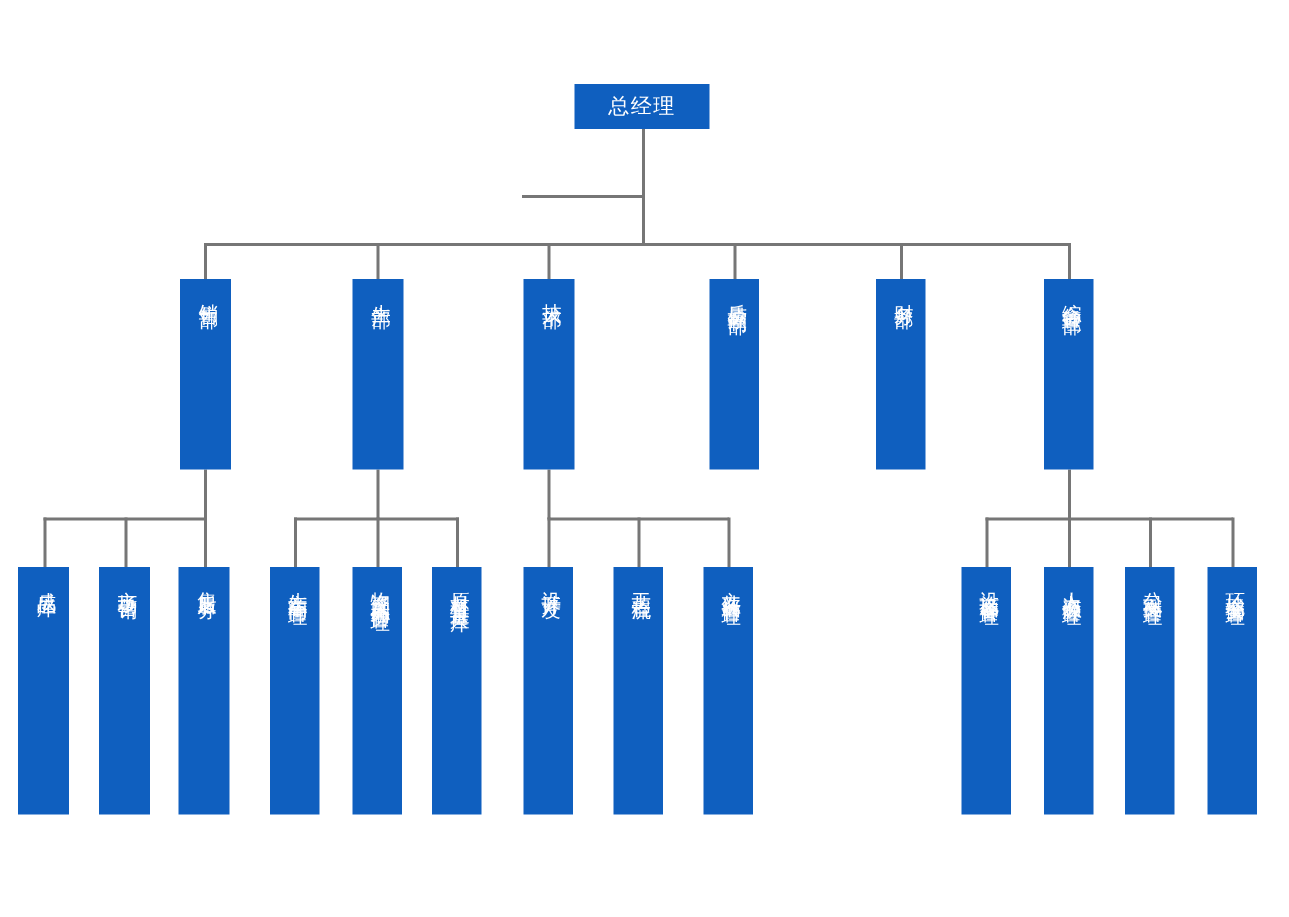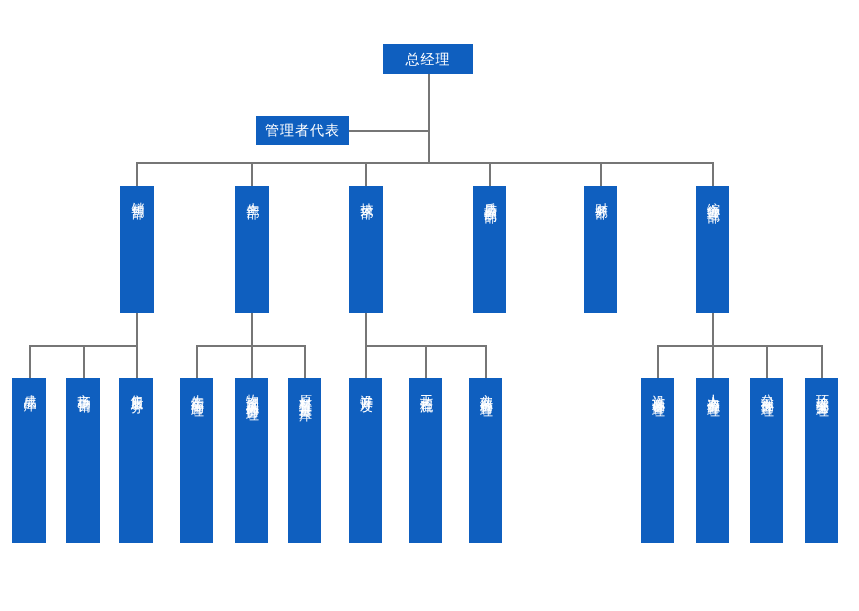--- a/index.html
+++ b/index.html
@@ -60,27 +60,24 @@
   <div class="ln v" style="left:425px;top:345px;height:33px;"></div>
   <div class="ln v" style="left:485px;top:345px;height:33px;"></div>
 
   <div class="ln v" style="left:712px;top:313px;height:33px;"></div>
   <div class="ln h" style="left:657px;top:345px;width:165px;"></div>
   <div class="ln v" style="left:657px;top:345px;height:33px;"></div>
   <div class="ln v" style="left:712px;top:345px;height:33px;"></div>
   <div class="ln v" style="left:766px;top:345px;height:33px;"></div>
   <div class="ln v" style="left:821px;top:345px;height:33px;"></div>
 
-  <div class="node horiz" style="left:383px;top:44px;width:90px;height:30px;">
+  <div class="node horiz" style="left:383px;top:56px;width:90px;height:30px;">
     <span class="lbl">总经理</span>
   </div>
 
-  <div class="node horiz" style="left:256px;top:116px;width:93px;height:29px;">
-    <span class="lbl">管理者代表</span>
-  </div>
 
   <div class="node vert" style="left:120px;top:186px;width:34px;height:127px;">
     <span class="txt">销售部</span>
   </div>
   <div class="node vert" style="left:235px;top:186px;width:34px;height:127px;">
     <span class="txt">生产部</span>
   </div>
   <div class="node vert" style="left:349px;top:186px;width:34px;height:127px;">
     <span class="txt">技术部</span>
   </div>

